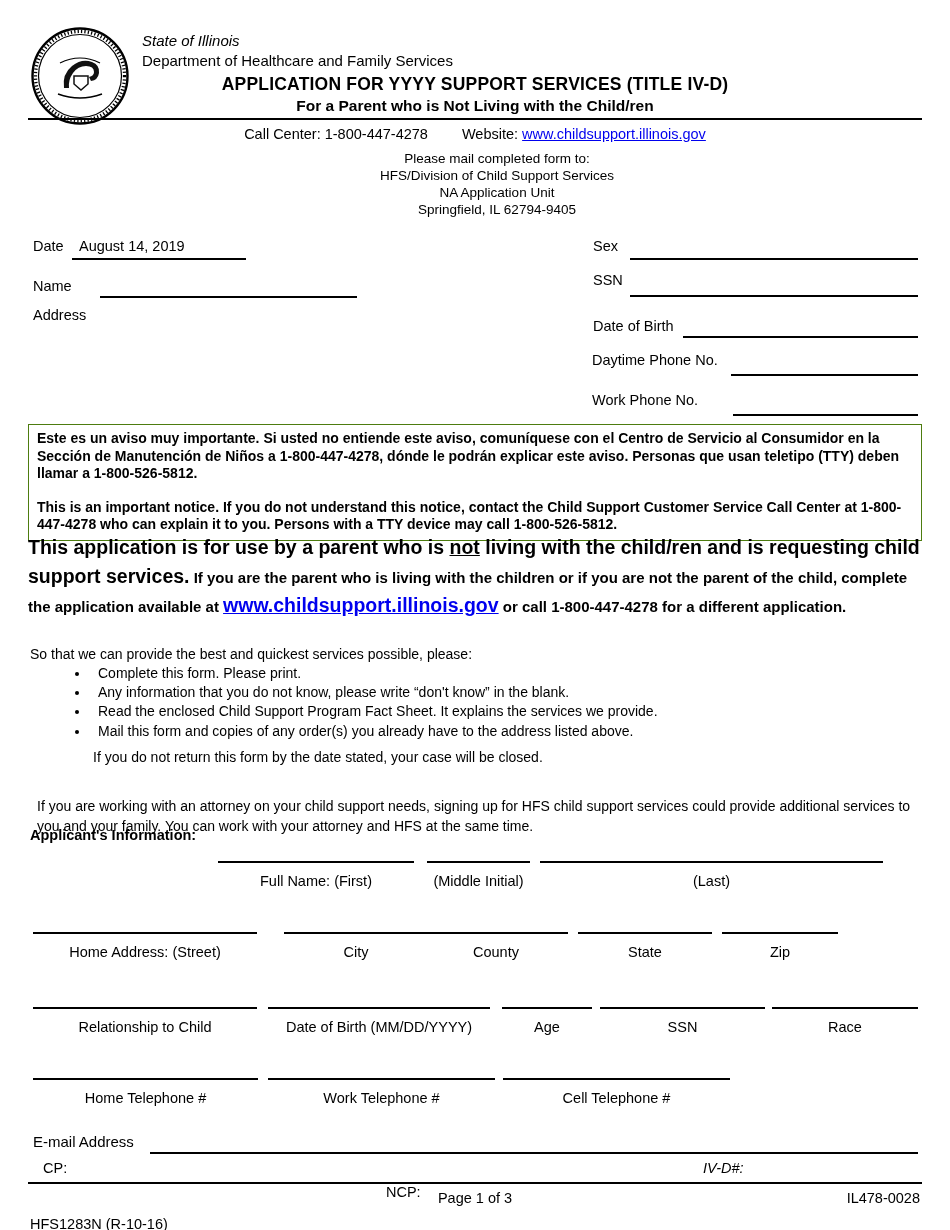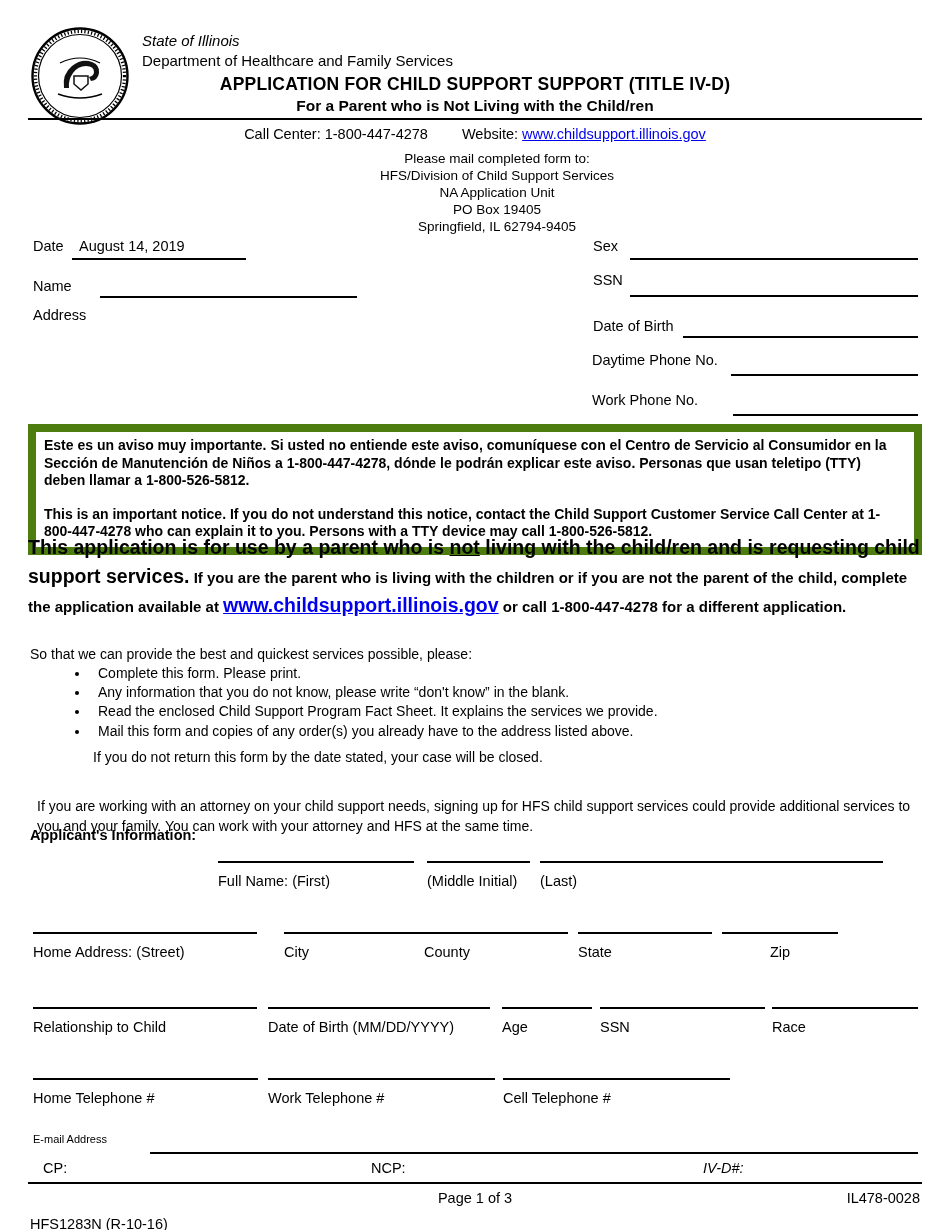--- a/index.html
+++ b/index.html
@@ -28,21 +28,21 @@
   .mailblock { top:150px; font-size:13.5px; line-height:17px;padding-left:44px; }
 
   
   .flabel { font-size:14.5px; }
   .line { position:absolute; height:2px; background:#000; }
   .dateval { font-size:14.5px; }
 
   
   .notice {
     left:28px; top:424px; width:894px; box-sizing:border-box;
-    border:8px solid #4d7c0f; padding:5px 8px 6px 8px;
+    border:1px solid #4d7c0f; padding:5px 8px 6px 8px;
     font-weight:bold; font-size:14px; line-height:17.5px;
   }
   .notice .sp { margin:0 0 16px 0; }
   .notice .en { margin:0; }
 
   
   .intro { left:28px; top:534px; width:897px; line-height:27px; font-weight:bold; }
   .intro .big { font-size:19.5px; }
   .intro .big-u { font-size:19.5px; text-decoration:underline; }
   .intro .small { font-size:15px; }
@@ -53,58 +53,57 @@
   .bullets { left:30px; top:660px; width:890px; }
   .bullets ul { margin:4px 0 0 0; padding-left:60px; }
   .bullets li { line-height:19.2px; padding-left:8px; }
   .warning { left:93px; top:749px; }
   .attorney { left:37px; top:781px; width:895px; line-height:19.5px;margin-top:16px; }
   .app-heading { left:30px; top:827px; font-size:14.5px; font-weight:bold; }
 
   
   .fld { position:absolute; }
   .fld .ln { height:2px; background:#000; }
-  .fld .lb { font-size:14.5px; padding-top:10px; white-space:nowrap; }
-
-  
-  .emaillbl { left:33px; top:1133px; font-size:11px; }
+  .fld .lb { text-align:center; font-size:14.5px; padding-top:10px; white-space:nowrap; }
+
+  
+  .emaillbl { left:33px; top:1133px; font-size:15px; }
   .cpitem { top:1160px; font-size:14.5px; }
   .rule-bottom { left:28px; right:28px; top:1182px; }
   .footrow { top:1190px; font-size:14.5px; }
 </style>
 </head>
 <body>
 
 <div class="page">
 
   <svg class="abs seal" viewBox="0 0 100 100" aria-hidden="true">
     <circle cx="50" cy="50" r="47.5" fill="none" stroke="#000" stroke-width="2.4"></circle>
     <circle cx="50" cy="50" r="41.5" fill="none" stroke="#000" stroke-width="1.2"></circle>
     <circle cx="50" cy="50" r="44.6" fill="none" stroke="#000" stroke-width="3.4" stroke-dasharray="1.3 2.1"></circle>
     <path d="M30 37 q20 -10 40 0" fill="none" stroke="#000" stroke-width="1.2"></path>
     <path d="M34 62 q-2 -14 8 -22 q10 -8 20 -4 q8 3 7 11 q-1 7 -8 8 l-2 -4 q5 -1 5 -5 q0 -6 -8 -6 q-8 0 -13 7 q-5 7 -4 15 z" fill="#111"></path>
     <path d="M44 50 h14 v8 l-7 6 l-7 -6 z" fill="none" stroke="#111" stroke-width="1.5"></path>
     <path d="M28 68 q22 8 44 0" fill="none" stroke="#000" stroke-width="1.5"></path>
   </svg>
   <div class="abs agency1">State of Illinois</div>
   <div class="abs agency2">Department of Healthcare and Family Services</div>
-  <div class="abs ctr title">APPLICATION FOR CHILD SUPPORT SUPPORT (TITLE IV-D)</div>
+  <div class="abs ctr title">APPLICATION FOR YYYY SUPPORT SERVICES (TITLE IV-D)</div>
   <div class="abs ctr subtitle">For a Parent who is Not Living with the Child/ren</div>
   <div class="abs rule rule-top"></div>
 
   <div class="abs ctr callrow">
     <span>Call Center: 1-800-447-4278</span><span class="gap"></span><span>Website:</span>
     <span class="link">www.childsupport.illinois.gov</span>
   </div>
 
   <div class="abs ctr mailblock">
     <div>Please mail completed form to:</div>
     <div>HFS/Division of Child Support Services</div>
     <div>NA Application Unit</div>
-    <div>PO Box 19405</div>
     <div>Springfield, IL 62794-9405</div>
   </div>
 
   <div class="abs flabel" style="left:33px; top:238px;">Date</div>
   <div class="abs dateval" style="left:79px; top:238px;">August 14, 2019</div>
   <div class="line" style="left:72px; top:258px; width:174px;"></div>
 
   <div class="abs flabel" style="left:33px; top:278px;">Name</div>
   <div class="line" style="left:100px; top:296px; width:257px;"></div>
 
@@ -214,21 +213,21 @@
   </div>
   <div class="fld" style="left:503px; top:1078px; width:227px;">
     <div class="ln"></div>
     <div class="lb">Cell Telephone #</div>
   </div>
 
   <div class="abs emaillbl">E-mail Address</div>
   <div class="line" style="left:150px; top:1152px; width:768px;"></div>
 
   <div class="abs cpitem" style="left:43px;">CP:</div>
-  <div class="abs cpitem" style="left:371px;">NCP:</div>
+  <div class="abs cpitem" style="left:386px;margin-top:24px;">NCP:</div>
   <div class="abs cpitem" style="left:703px;font-style:italic;">IV-D#:</div>
 
   <div class="abs rule rule-bottom"></div>
   <div class="abs footrow" style="left:30px;margin-top:26px;">HFS1283N (R-10-16)</div>
   <div class="abs ctr footrow">Page 1 of 3</div>
   <div class="abs footrow" style="right:30px;">IL478-0028</div>
 
 </div>
 
 </body></html>

